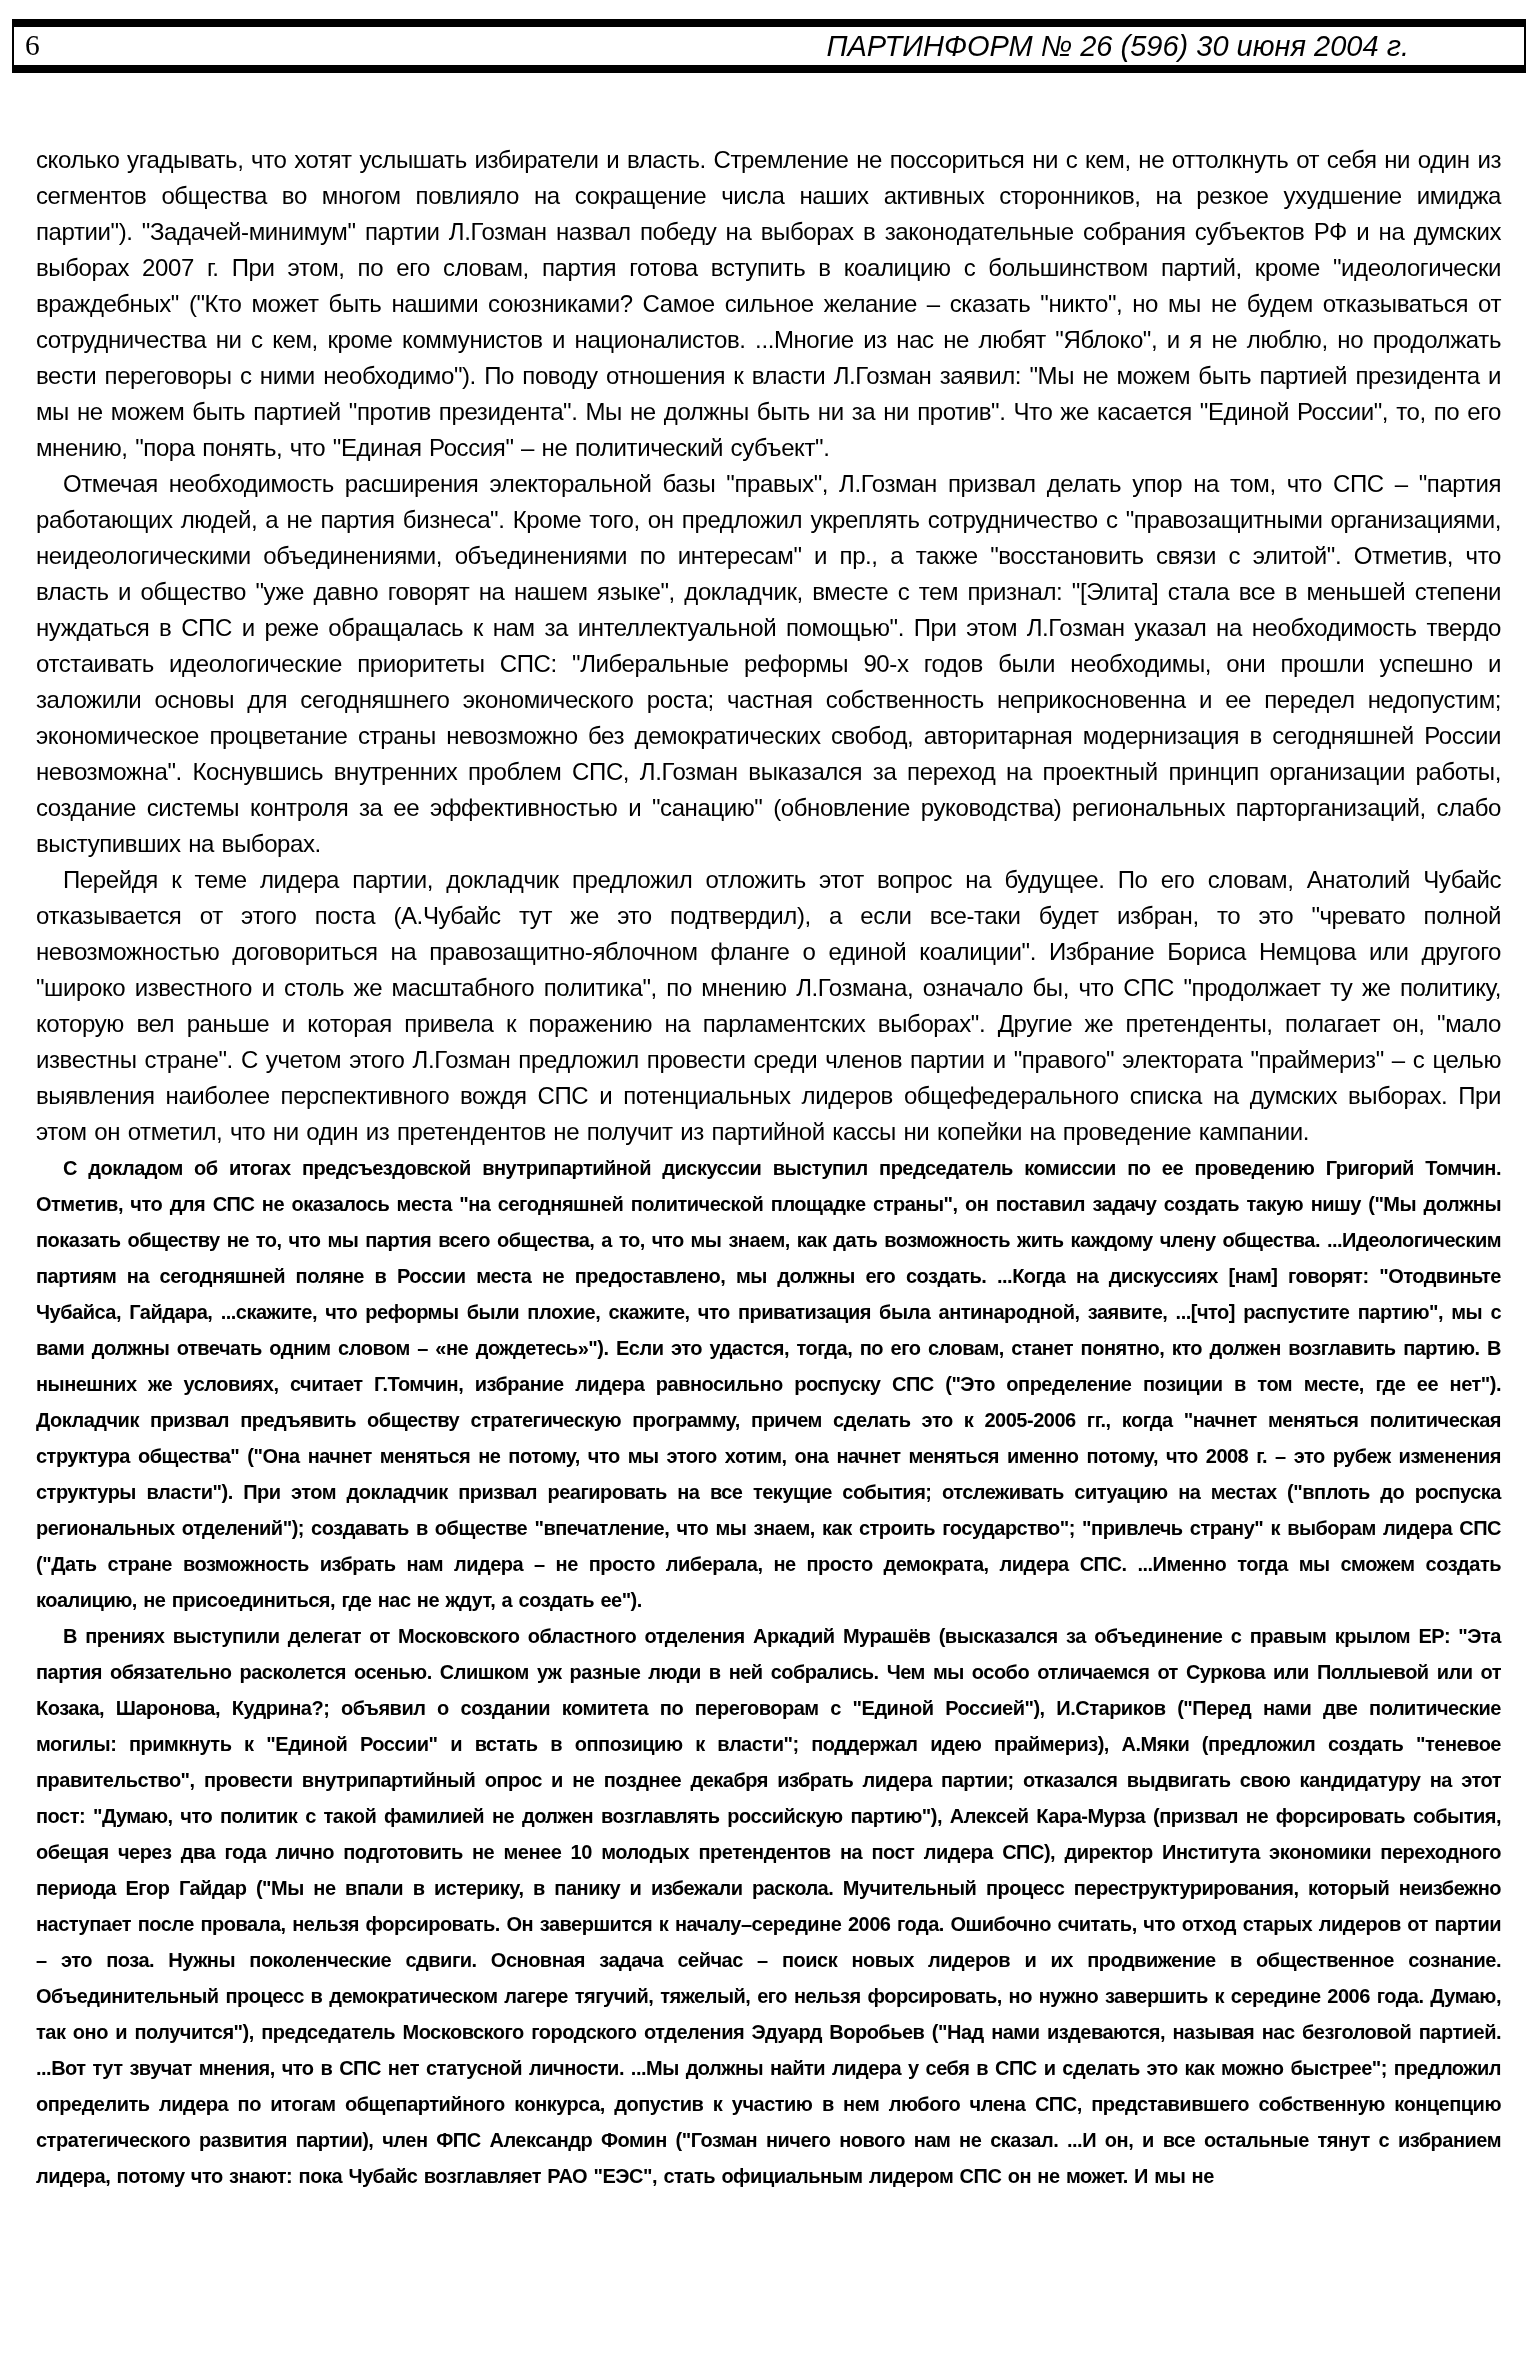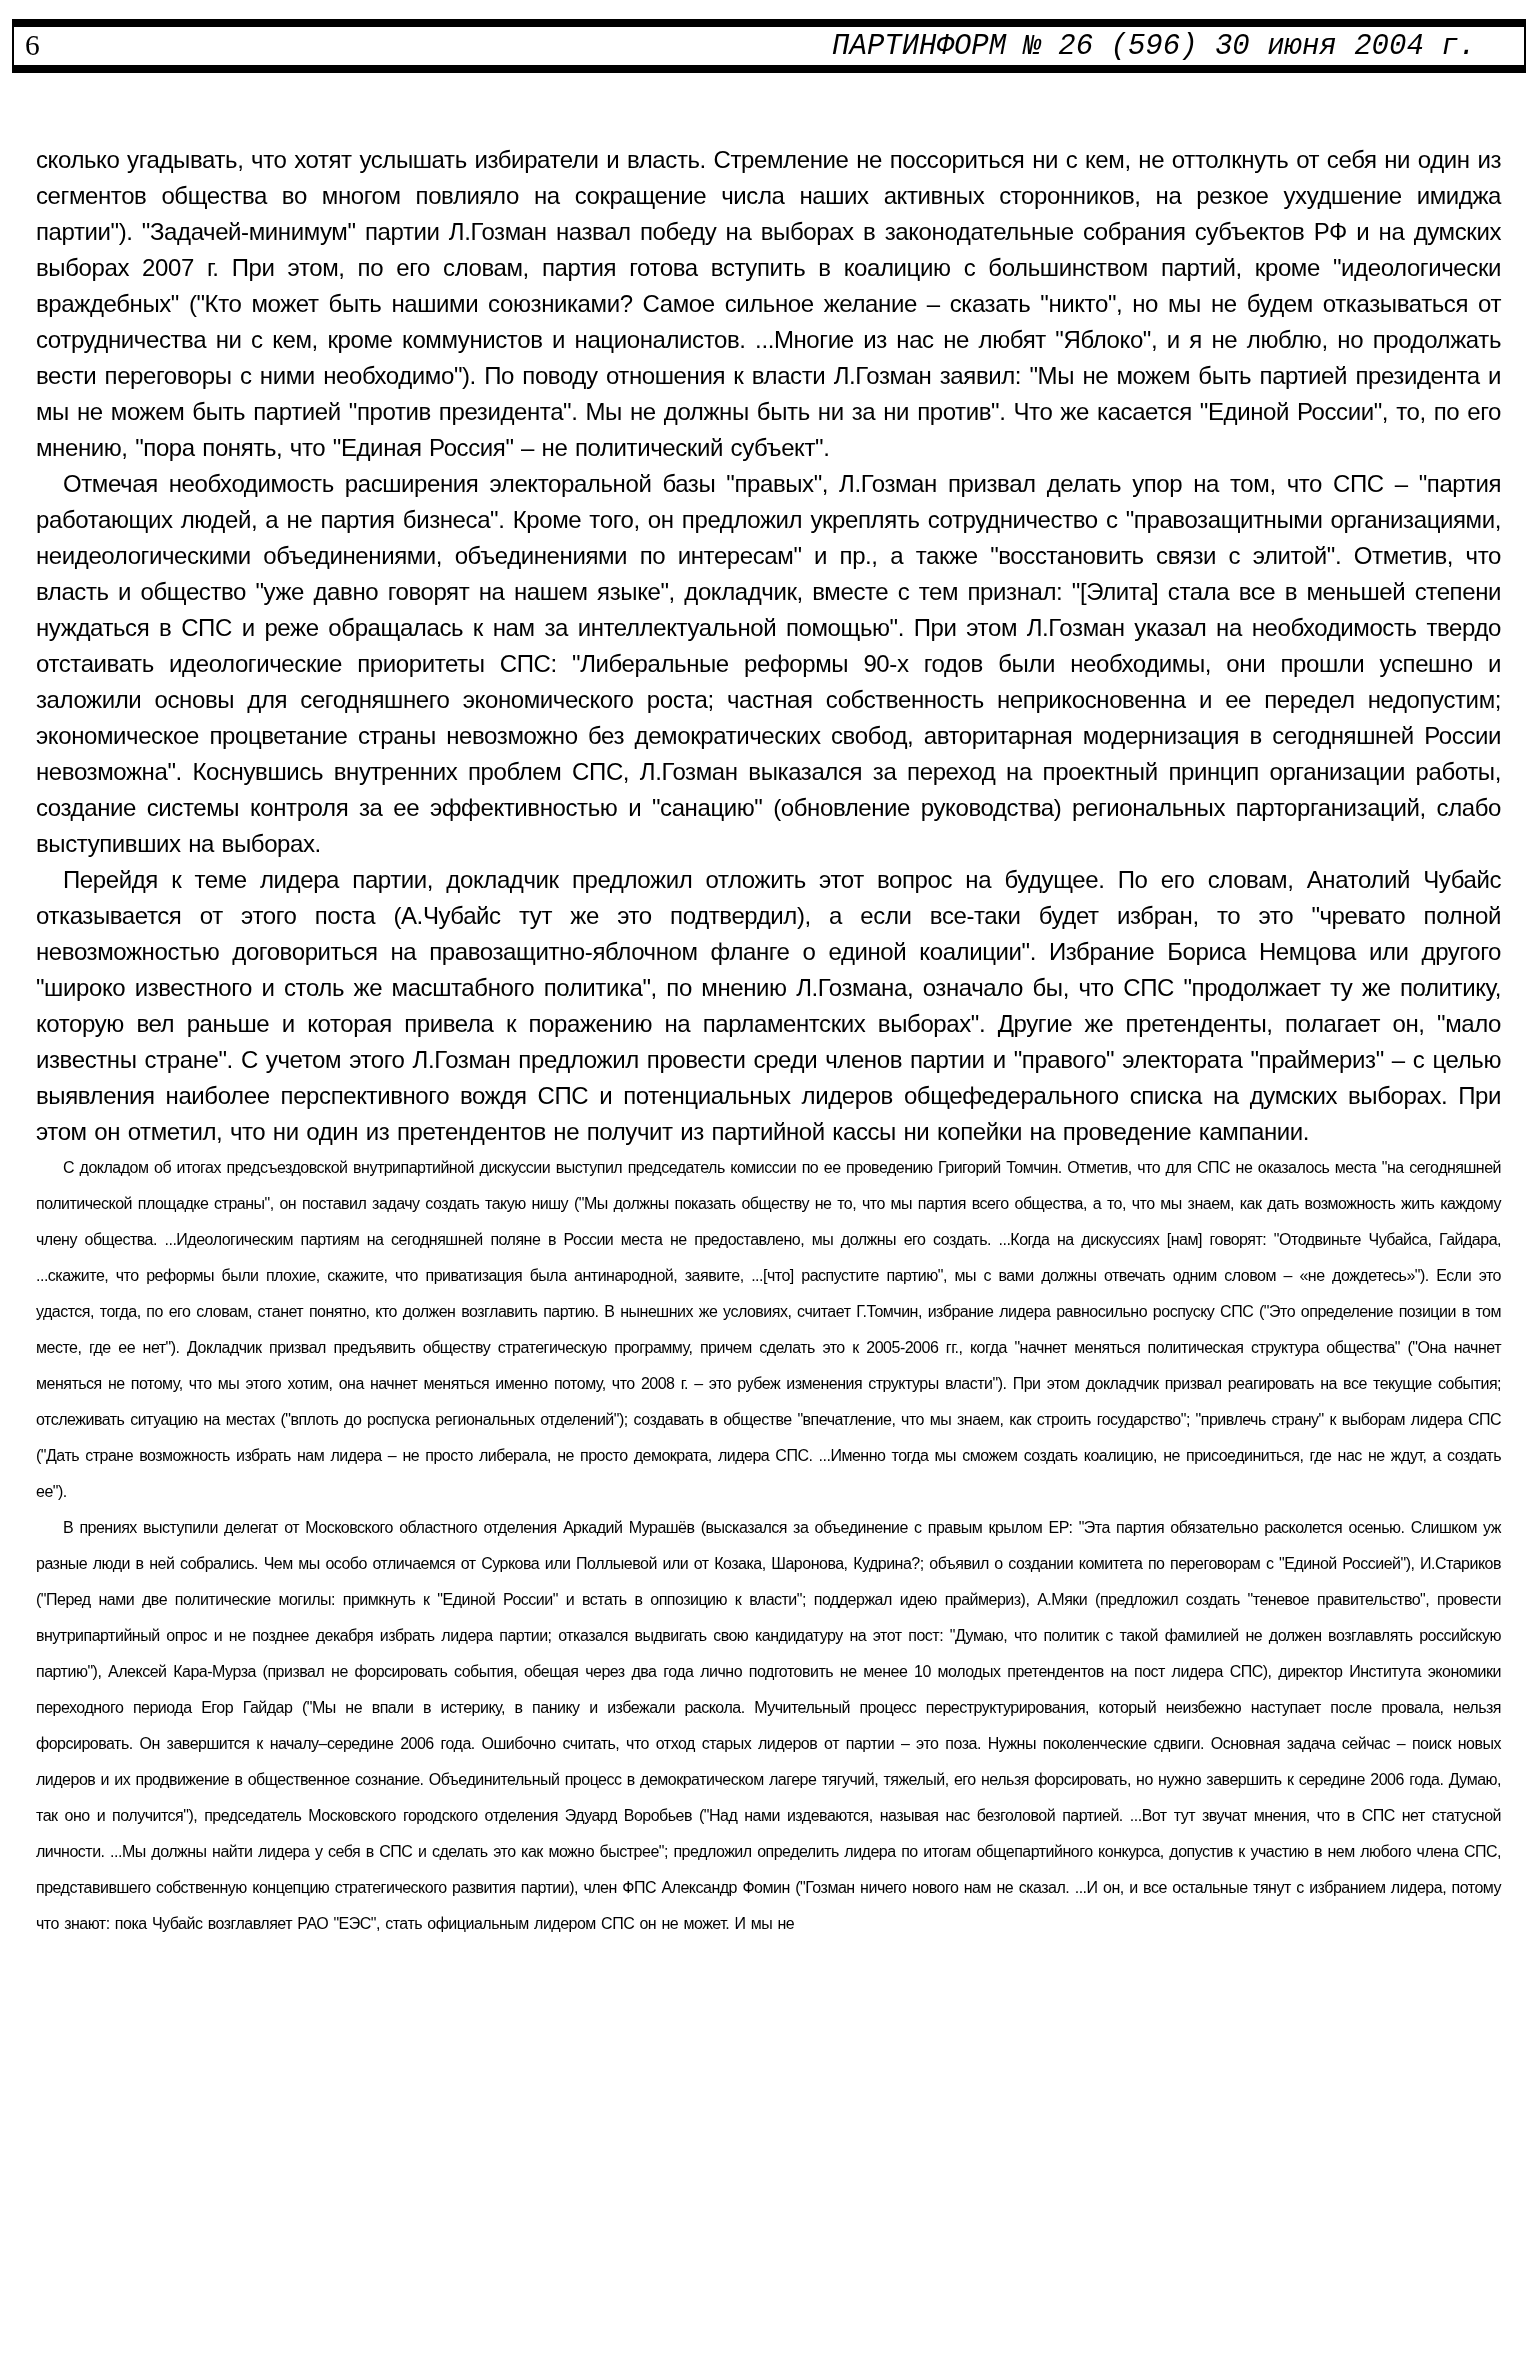--- a/index.html
+++ b/index.html
@@ -34,46 +34,46 @@
     padding: 0 11.5px;
     background: #ffffff;
   }
   .page-number {
     font-family: "Liberation Serif", serif;
     font-size: 29.5px;
     line-height: 1;
     font-weight: normal;
   }
   .header-title {
-    font-family: Liberation Mono, monospace;
+    font-family: Liberation Sans, sans-serif;
     font-style: italic;
     font-size: 29px;
     line-height: 1;
     margin-left: auto;
-    margin-right: 36px;
+    margin-right: 103px;
     white-space: nowrap;
   }
   
   .article {
     margin: 69px 36px 0 36px;
     text-align: justify;
   }
   .article p {
     margin: 0;
     font-size: 24px;
     line-height: 36px;
     letter-spacing: -0.4px;
     word-spacing: 1.3px;
   }
   .article p.indent {
     text-indent: 27px;
   }
   .article p.bold {
-    font-weight: normal;
-    font-size: 16px;
+    font-weight: bold;
+    font-size: 20px;
     letter-spacing: -0.5px;
   }
 </style>
 </head>
 <body>
 
 <div class="page">
 
   <div class="header-box">
     <span class="page-number">6</span>

